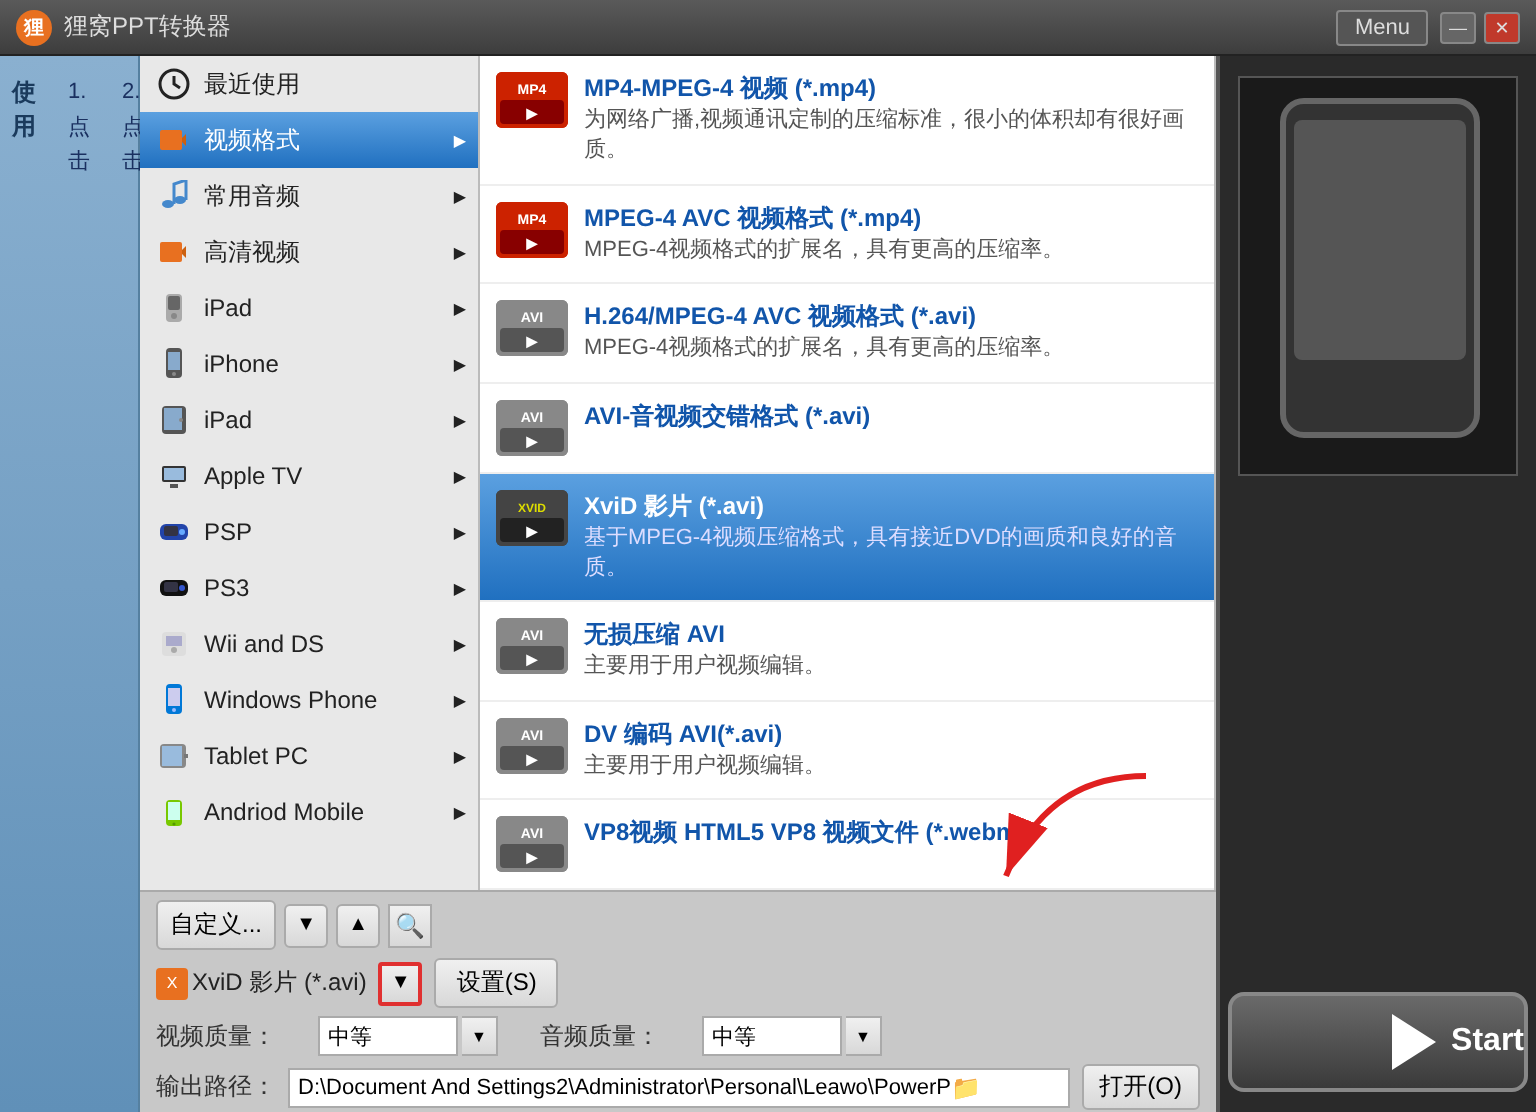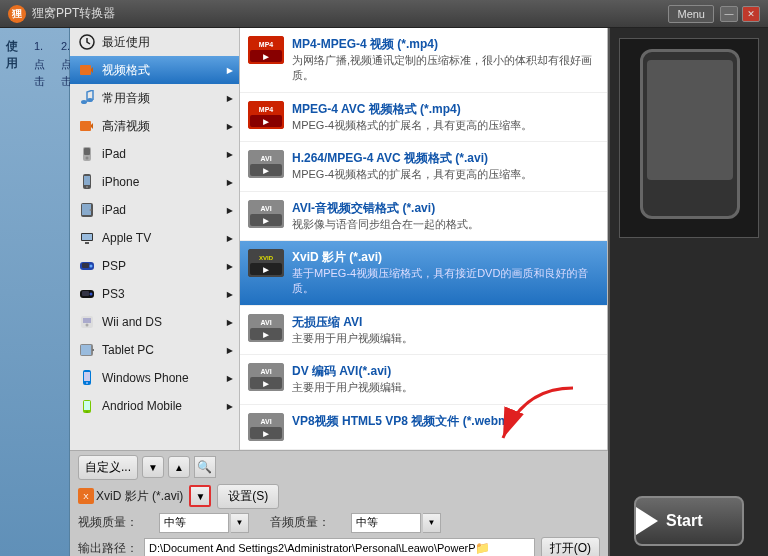--- a/index.html
+++ b/index.html
@@ -355,25 +355,25 @@
       border-radius: 4px;
     }
     .start-btn-container {
       display: flex;
       flex-direction: column;
       align-items: center;
       gap: 4px;
       width: 100%;
     }
     .start-btn {
-      width: 110px; height: 50px;
+      width: 150px; height: 50px;
       background: linear-gradient(180deg, #6a6a6a 0%, #3a3a3a 100%);
       border: 2px solid #888;
       border-radius: 8px;
-      display: flex; align-items: center; justify-content: flex-start;
+      display: flex; align-items: center; justify-content: flex-end;
       gap: 8px;
       cursor: pointer;
       color: white;
       font-size: 16px;
       font-weight: bold;
     }
     .start-triangle {
       width: 0; height: 0;
       border-top: 14px solid transparent;
       border-bottom: 14px solid transparent;
@@ -518,36 +518,36 @@
                 <rect x="2" y="2" width="12" height="12" rx="2" fill="#ddd"></rect>
                 <rect x="4" y="4" width="8" height="5" fill="#aac"></rect>
                 <circle cx="8" cy="11" r="1.5" fill="#aaa"></circle>
               </svg>
             </span>
             <span>Wii and DS</span>
           </div>
           <div class="menu-item has-arrow">
             <span class="menu-icon">
               <svg width="16" height="16" viewBox="0 0 16 16">
+                <rect x="4" y="0" width="8" height="15" rx="2" fill="#0078d7"></rect>
+                <rect x="5" y="2" width="6" height="9" fill="#cce"></rect>
+                <circle cx="8" cy="13" r="1" fill="#99bbff"></circle>
+              </svg>
+            </span>
+            <span>Windows Phone</span>
+          </div>
+          <div class="menu-item has-arrow">
+            <span class="menu-icon">
+              <svg width="16" height="16" viewBox="0 0 16 16">
                 <rect x="1" y="2" width="13" height="12" rx="2" fill="#888"></rect>
                 <rect x="2" y="3" width="10" height="10" fill="#99bbdd"></rect>
                 <rect x="13" y="7" width="2" height="2" fill="#777"></rect>
               </svg>
             </span>
             <span>Tablet PC</span>
-          </div>
-          <div class="menu-item has-arrow">
-            <span class="menu-icon">
-              <svg width="16" height="16" viewBox="0 0 16 16">
-                <rect x="4" y="0" width="8" height="15" rx="2" fill="#0078d7"></rect>
-                <rect x="5" y="2" width="6" height="9" fill="#cce"></rect>
-                <circle cx="8" cy="13" r="1" fill="#99bbff"></circle>
-              </svg>
-            </span>
-            <span>Windows Phone</span>
           </div>
           <div class="menu-item has-arrow">
             <span class="menu-icon">
               <svg width="16" height="16" viewBox="0 0 16 16">
                 <rect x="4" y="2" width="8" height="13" rx="2" fill="#78c800"></rect>
                 <rect x="5" y="3" width="6" height="9" fill="#cfe"></rect>
                 <circle cx="8" cy="14" r="0.8" fill="#559900"></circle>
               </svg>
             </span>
             <span>Andriod Mobile</span>
@@ -601,21 +601,20 @@
             <div class="format-icon icon-avi">
               <svg width="36" height="28" viewBox="0 0 36 28">
                 <rect width="36" height="28" rx="3" fill="#888"></rect>
                 <text x="18" y="11" text-anchor="middle" fill="white" font-size="7" font-weight="bold">AVI</text>
                 <rect x="2" y="14" width="32" height="12" rx="2" fill="#555"></rect>
                 <text x="18" y="23" text-anchor="middle" fill="white" font-size="7">▶</text>
               </svg>
             </div>
             <div>
               <div class="format-title">AVI-音视频交错格式 (*.avi)</div>
-              <div class="format-desc">视影像与语音同步组合在一起的格式。</div>
             </div>
           </div>
           <div class="format-item selected">
             <div class="format-icon icon-xvid">
               <svg width="36" height="28" viewBox="0 0 36 28">
                 <rect width="36" height="28" rx="3" fill="#444"></rect>
                 <text x="18" y="11" text-anchor="middle" fill="#dddd00" font-size="6" font-weight="bold">XVID</text>
                 <rect x="2" y="14" width="32" height="12" rx="2" fill="#222"></rect>
                 <text x="18" y="23" text-anchor="middle" fill="white" font-size="7">▶</text>
               </svg>

